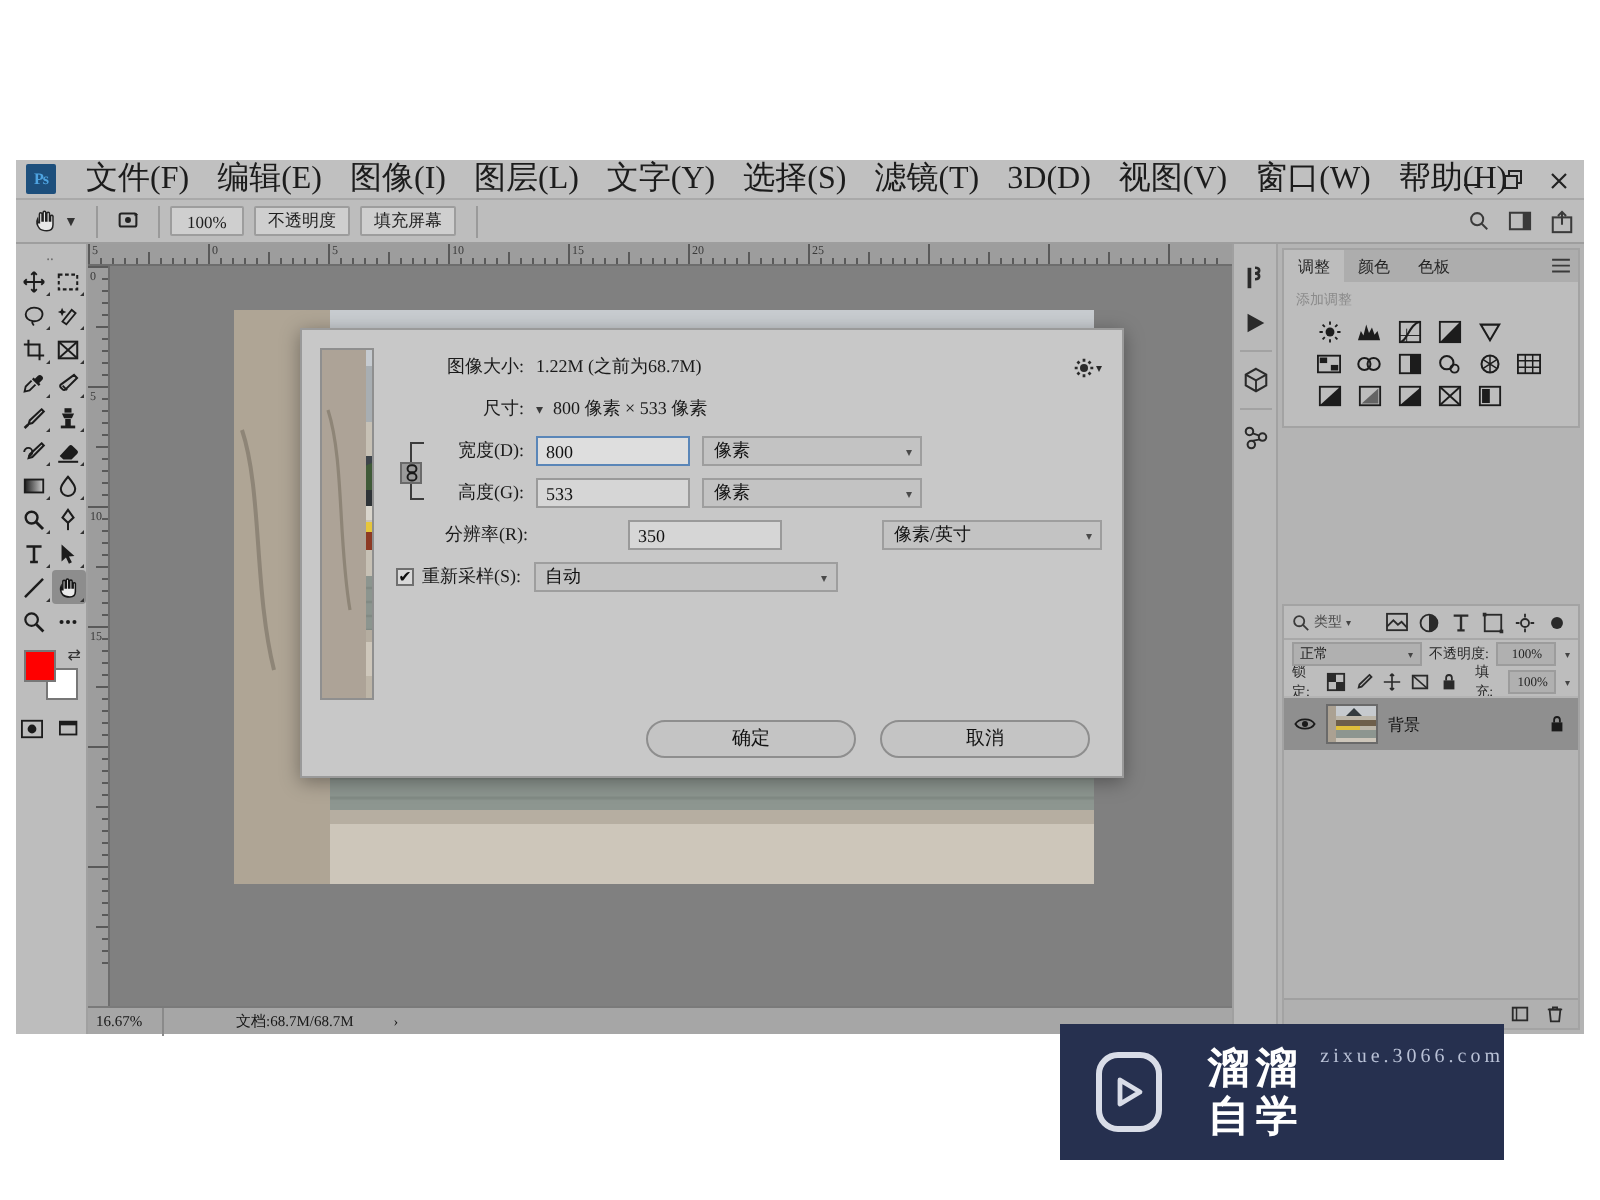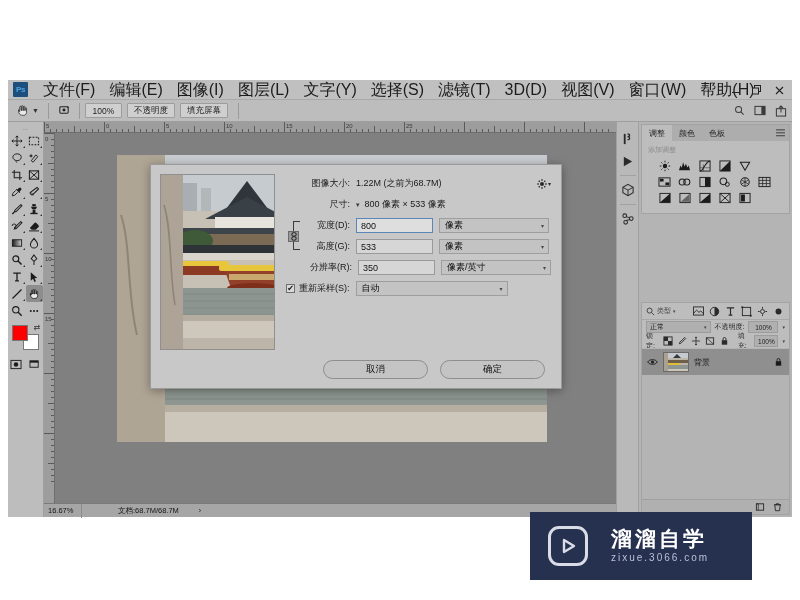--- a/index.html
+++ b/index.html
@@ -2,21 +2,21 @@
 <html><head>
 <meta charset="utf-8">
 <style>
   * { box-sizing: border-box; margin: 0; padding: 0; }
   html, body {
     width: 800px; height: 600px; overflow: hidden;
     background: #ffffff;
     font-family: "Liberation Sans", "DejaVu Sans", sans-serif;
     -webkit-font-smoothing: antialiased;
   }
-  #root { position: relative; width: 800px; height: 514px; background:#fff; }
+  #root { position: relative; width: 800px; height: 514px; background:#fff;font-family:Liberation Serif, serif; }
 
   
   .ps-window {
     position: absolute; left: 8px; top: 80px; width: 784px; height: 437px;
     background: #b9b9b9;
     display: flex; flex-direction: column;
   }
   
   .menubar {
     height: 20px; background: #c0c0c0; display: flex; align-items: center;
@@ -199,21 +199,21 @@
     font-size:9.5px; color:#131313; display:flex; align-items:center; justify-content:center;
   }
 
   
   .watermark {
     position:absolute; left:530px; top:512px; width:222px; height:68px;
     background:#26304f; display:flex; align-items:center; gap:10px; padding-left:18px;
   }
   .wm-logo { width:40px; height:40px; border:3px solid #d9dde8; border-radius:11px;
              display:flex; align-items:center; justify-content:center;}
-  .wm-txt { display:flex; flex-direction:column;margin-left:13px; }
+  .wm-txt { display:flex; flex-direction:row;margin-left:13px; }
   .wm-cn { font-size:21px; color:#ffffff; letter-spacing:3px; font-weight:bold; line-height:24px;}
   .wm-en { font-size:10px; color:#b9c1d6; letter-spacing:2px; line-height:14px;}
 </style>
 </head>
 <body>
 
 <div id="root">
 
   <div class="ps-window">
 
@@ -1086,21 +1086,21 @@
               <div class="flabel" style="width:48px;">高度(G):</div>
               <div class="input w-in">533</div>
               <div class="select w-sel">
                 <span>像素</span>
                 <span class="cv">▾</span>
               </div>
             </div>
           </div>
         </div>
 
-        <div class="frow" style="margin-left:18px;">
+        <div class="frow" style="margin-left:18px;gap:44px;">
           <div class="flabel" style="width:48px;">分辨率(R):</div>
           <div class="input w-in">350</div>
           <div class="select w-sel">
             <span>像素/英寸</span>
             <span class="cv">▾</span>
           </div>
         </div>
 
         <div class="frow">
           <div class="chk">
@@ -1109,22 +1109,22 @@
           <div style="font-size:9px;color:#1a1a1a;margin-right:6px;white-space:nowrap;">重新采样(S):</div>
           <div class="select" style="width:152px;">
             <span>自动</span>
             <span class="cv">▾</span>
           </div>
         </div>
       </div>
     </div>
 
     <div class="dlg-foot">
+      <div class="pill">确定</div>
       <div class="pill">取消</div>
-      <div class="pill">确定</div>
     </div>
   </div>
 
   <div class="watermark">
     <div class="wm-logo">
       <svg width="20" height="20" viewBox="0 0 20 20">
         <path d="M6 4 L16 10 L6 16 Z" fill="none" stroke="#d9dde8" stroke-width="2.4" stroke-linejoin="round"></path>
       </svg>
     </div>
     <div class="wm-txt">

